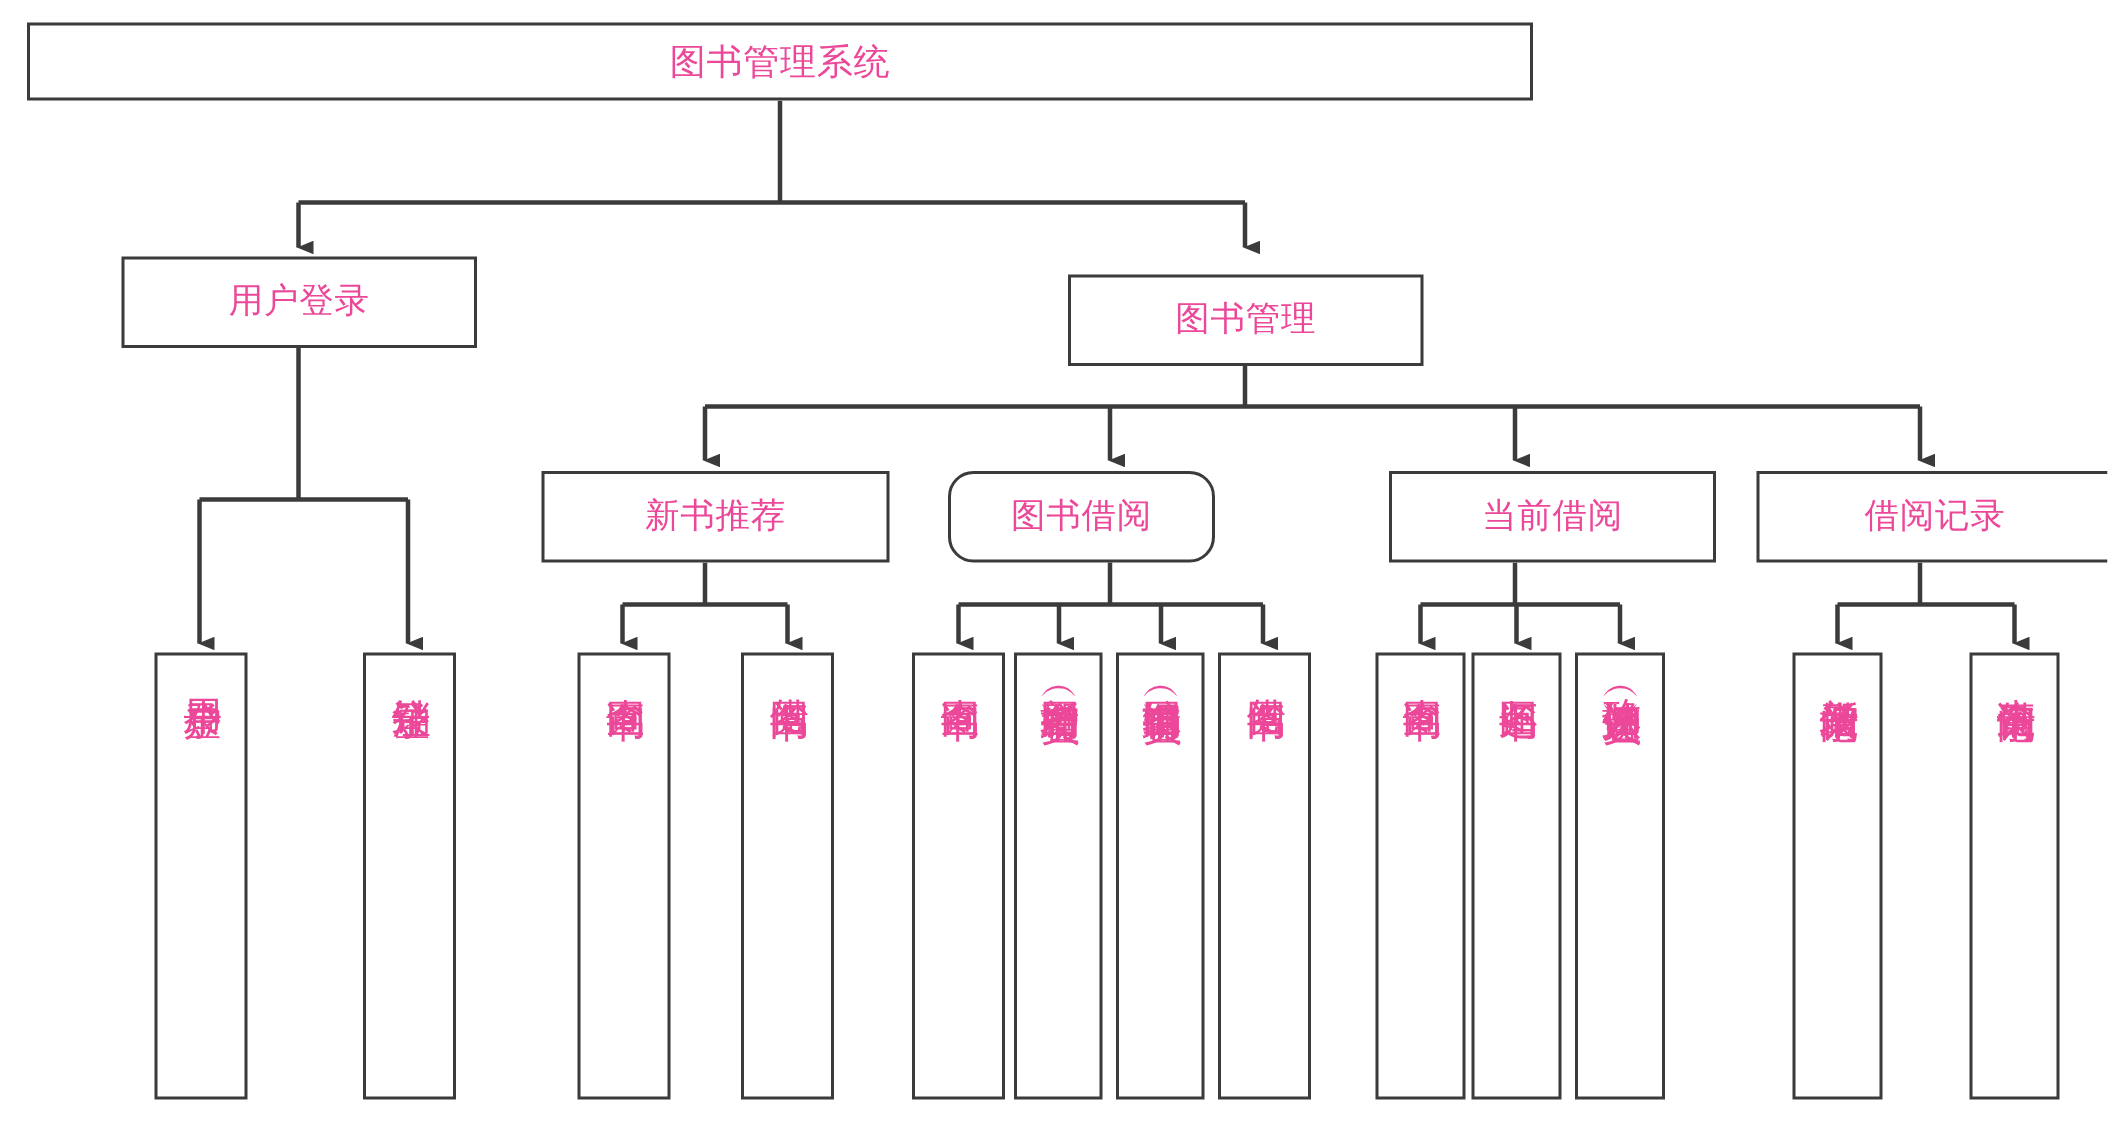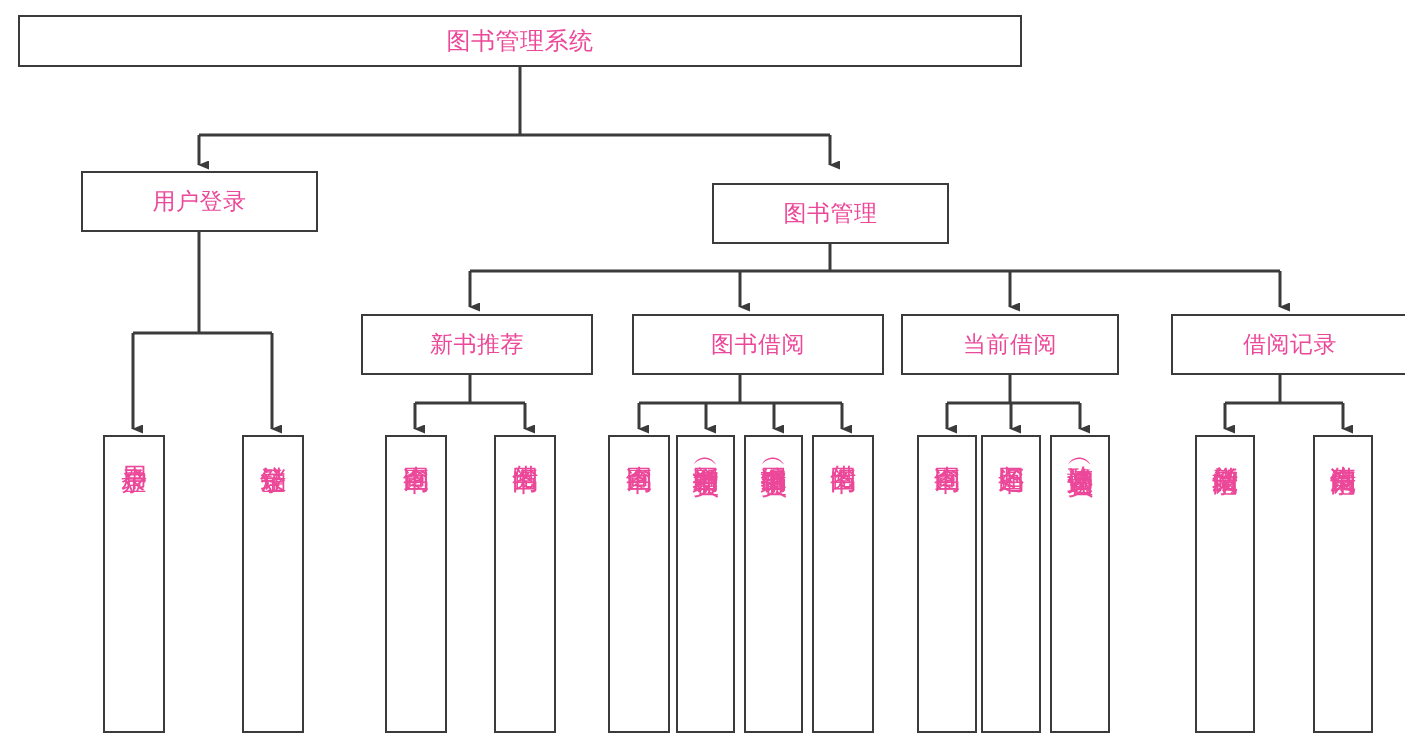--- a/index.html
+++ b/index.html
@@ -139,25 +139,25 @@
   </div>
 
   <div class="node horizontal" style="left:712px; top:183px; width:237px; height:61px;">
     <span class="label">图书管理</span>
   </div>
 
   <div class="node horizontal" style="left:361px; top:314px; width:232px; height:61px;">
     <span class="label">新书推荐</span>
   </div>
 
-  <div class="node horizontal" style="left:632px; top:314px; width:252px; height:61px;">
+  <div class="node horizontal" style="left:632px; top:314px; width:178px; height:61px;border-radius:17px;">
     <span class="label">图书借阅</span>
   </div>
 
-  <div class="node horizontal" style="left:901px; top:314px; width:218px; height:61px;">
+  <div class="node horizontal" style="left:926px; top:314px; width:218px; height:61px;">
     <span class="label">当前借阅</span>
   </div>
 
   <div class="node horizontal" style="left:1171px; top:314px; width:238px; height:61px;">
     <span class="label">借阅记录</span>
   </div>
 
   <div class="node vertical" style="left:103px; top:435px; width:62px; height:298px;">
     <span class="label">用户登录</span>
   </div>

